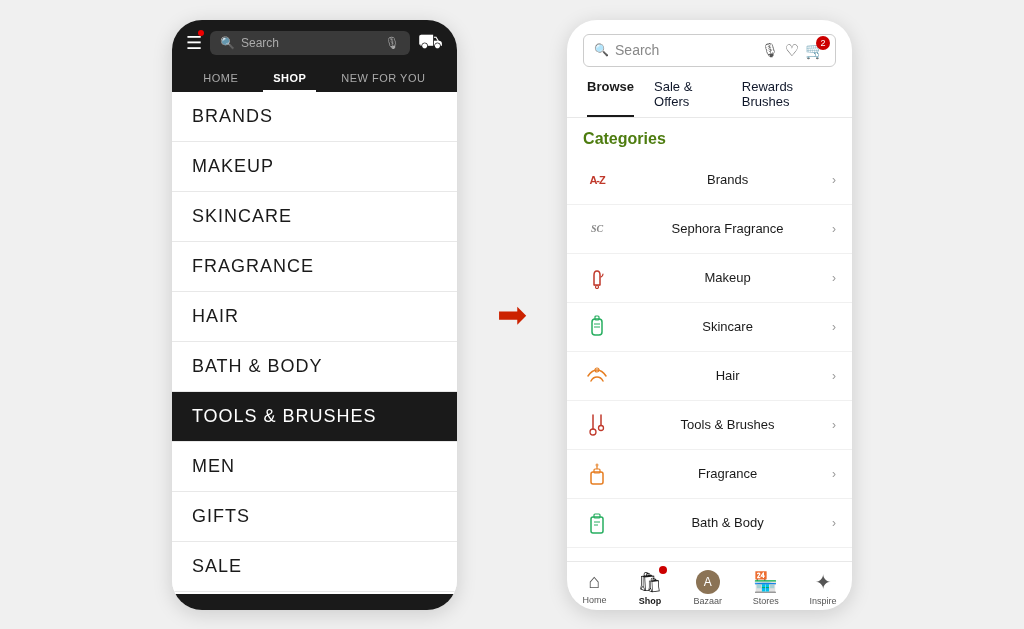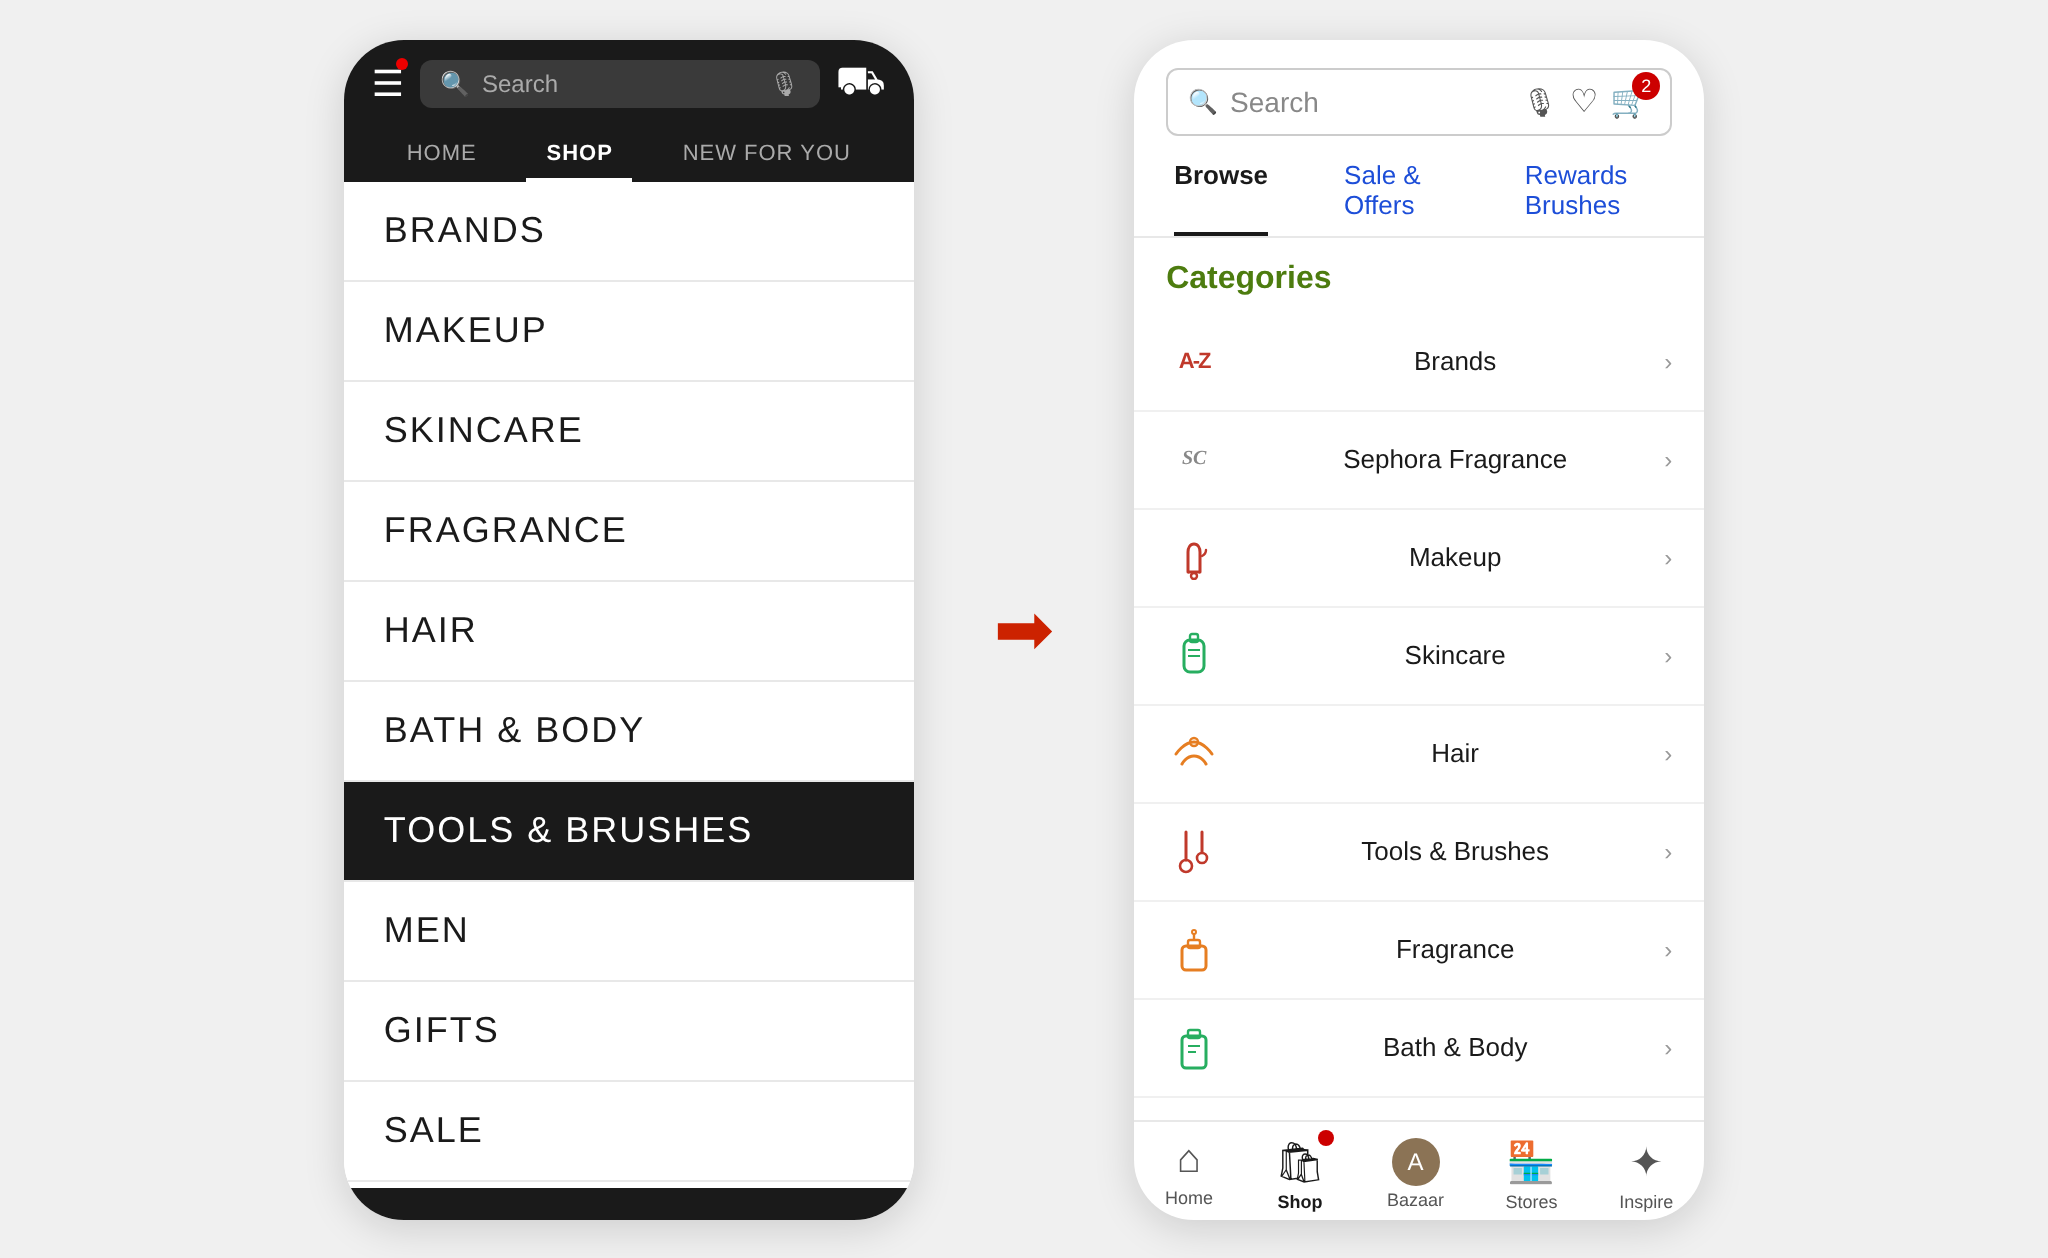--- a/index.html
+++ b/index.html
@@ -181,26 +181,26 @@
       font-size: 9px;
       width: 14px;
       height: 14px;
       border-radius: 50%;
       display: flex;
       align-items: center;
       justify-content: center;
     }
     .right-nav-tabs {
       display: flex;
-      gap: 38px;
+      gap: 20px;
       padding: 0 4px;
     }
     .right-nav-tab {
       font-size: 13px;
-      color: #1d4ed8;
+      color: #0f172a;
       padding-bottom: 8px;
       cursor: pointer;
     }
     .right-nav-tab.active {
       color: #1a1a1a;
       font-weight: 600;
       border-bottom: 2px solid #1a1a1a;
     }
     .phone-right-body {
       flex: 1;

